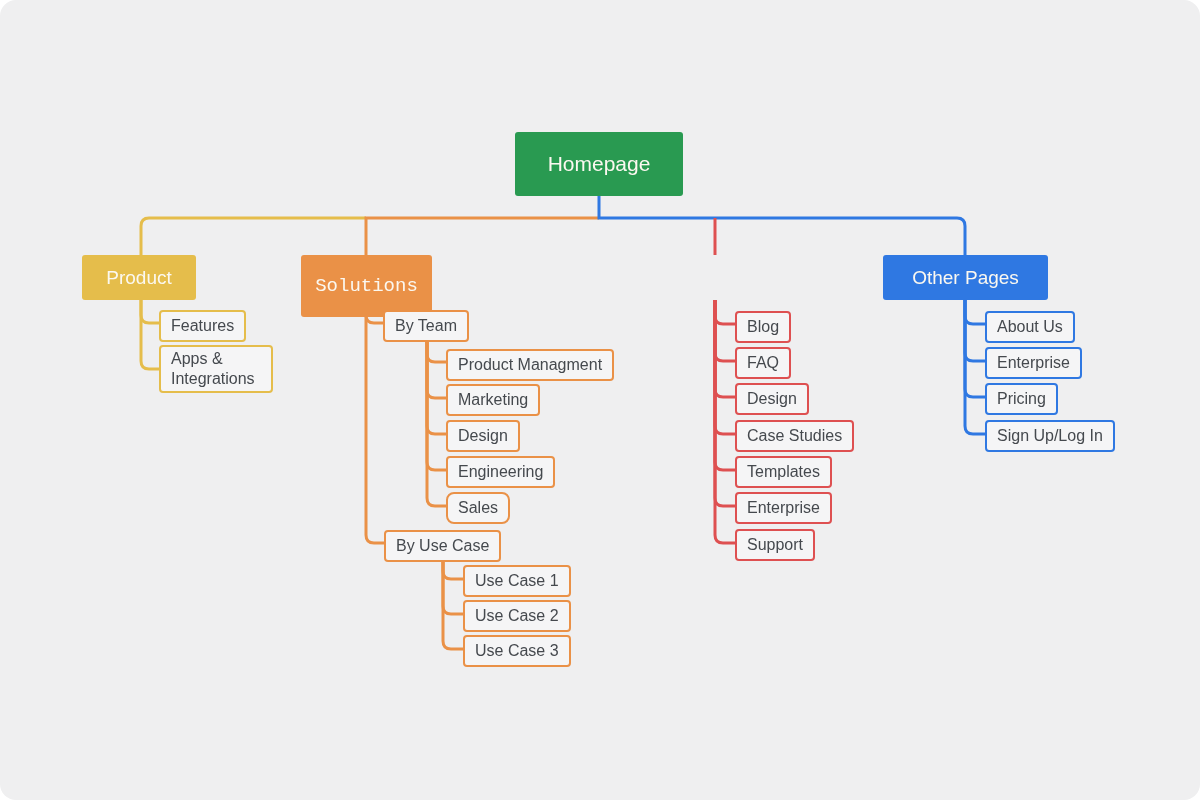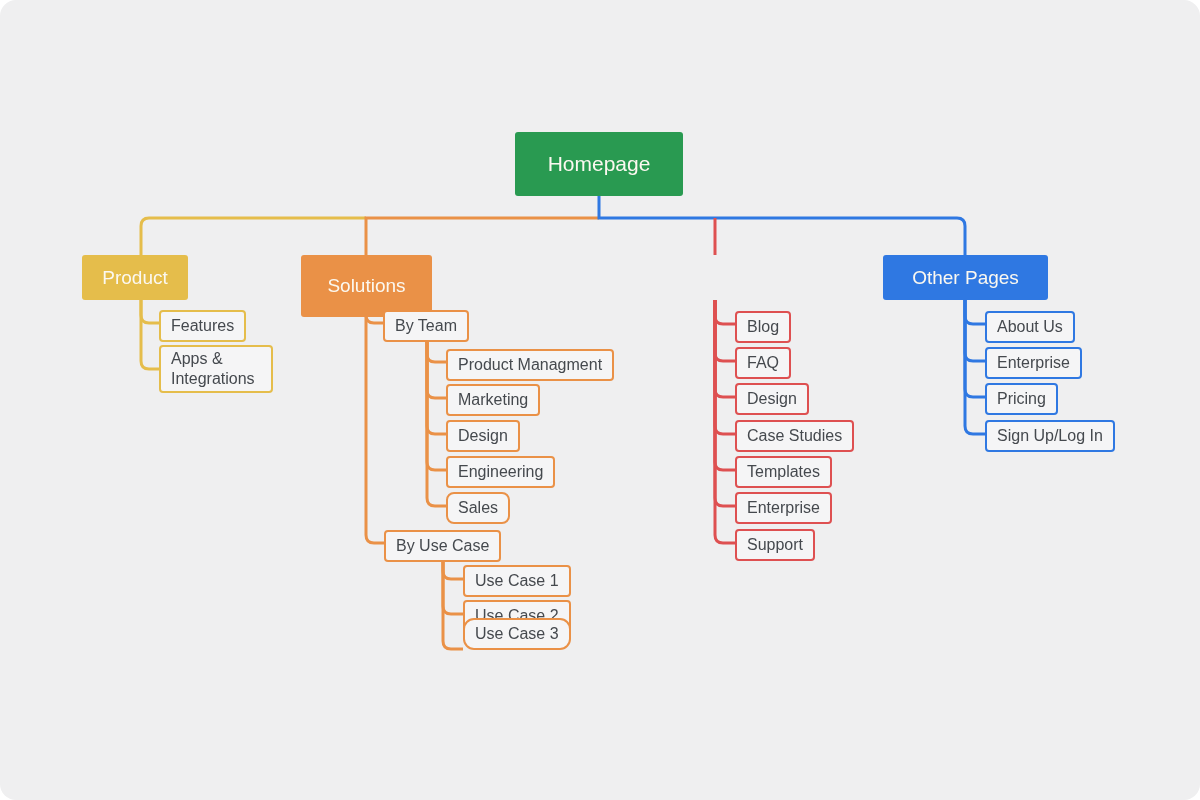--- a/index.html
+++ b/index.html
@@ -75,37 +75,37 @@
     <path class="st-resources" d="M715,300 V535 Q715,543 723,543 H735"></path>
 
     <path class="st-other-pages" d="M965,300 V316 Q965,324 973,324 H985"></path>
     <path class="st-other-pages" d="M965,300 V353 Q965,361 973,361 H985"></path>
     <path class="st-other-pages" d="M965,300 V389 Q965,397 973,397 H985"></path>
     <path class="st-other-pages" d="M965,300 V426 Q965,434 973,434 H985"></path>
   </svg>
 
   <div class="node root bg-homepage" style="left:515px;top:132px;width:168px;height:64px;">Homepage</div>
 
-  <div class="node parent bg-product" style="left:82px;top:255px;width:106px;height:45px;">Product</div>
-  <div class="node parent bg-solutions" style="left:301px;top:255px;width:131px;height:62px;">Solutions</div>
+  <div class="node parent bg-product" style="left:82px;top:255px;width:114px;height:45px;">Product</div>
+  <div class="node parent bg-solutions" style="left:301px;top:255px;width:131px;height:62px;font-family:Liberation Mono, monospace;">Solutions</div>
   <div class="node parent bg-other-pages" style="left:883px;top:255px;width:165px;height:45px;">Other Pages</div>
 
   <div class="node child bd-product" style="left:159px;top:310px;">Features</div>
   <div class="node child multiline bd-product" style="left:159px;top:345px;">Apps &amp; Integrations</div>
 
   <div class="node child bd-solutions" style="left:383px;top:310px;">By Team</div>
   <div class="node child bd-solutions" style="left:446px;top:349px;">Product Managment</div>
   <div class="node child bd-solutions" style="left:446px;top:384px;">Marketing</div>
   <div class="node child bd-solutions" style="left:446px;top:420px;">Design</div>
   <div class="node child bd-solutions" style="left:446px;top:456px;">Engineering</div>
   <div class="node child bd-solutions" style="left:446px;top:492px;border-radius:8px;">Sales</div>
   <div class="node child bd-solutions" style="left:384px;top:530px;">By Use Case</div>
   <div class="node child bd-solutions" style="left:463px;top:565px;">Use Case 1</div>
   <div class="node child bd-solutions" style="left:463px;top:600px;">Use Case 2</div>
-  <div class="node child bd-solutions" style="left:463px;top:618px;border-radius:11px;">Use Case 3</div>
+  <div class="node child bd-solutions" style="left:463px;top:635px;">Use Case 3</div>
 
   <div class="node child bd-resources" style="left:735px;top:311px;">Blog</div>
   <div class="node child bd-resources" style="left:735px;top:347px;">FAQ</div>
   <div class="node child bd-resources" style="left:735px;top:383px;">Design</div>
   <div class="node child bd-resources" style="left:735px;top:420px;">Case Studies</div>
   <div class="node child bd-resources" style="left:735px;top:456px;">Templates</div>
   <div class="node child bd-resources" style="left:735px;top:492px;">Enterprise</div>
   <div class="node child bd-resources" style="left:735px;top:529px;">Support</div>
 
   <div class="node child bd-other-pages" style="left:985px;top:311px;">About Us</div>

